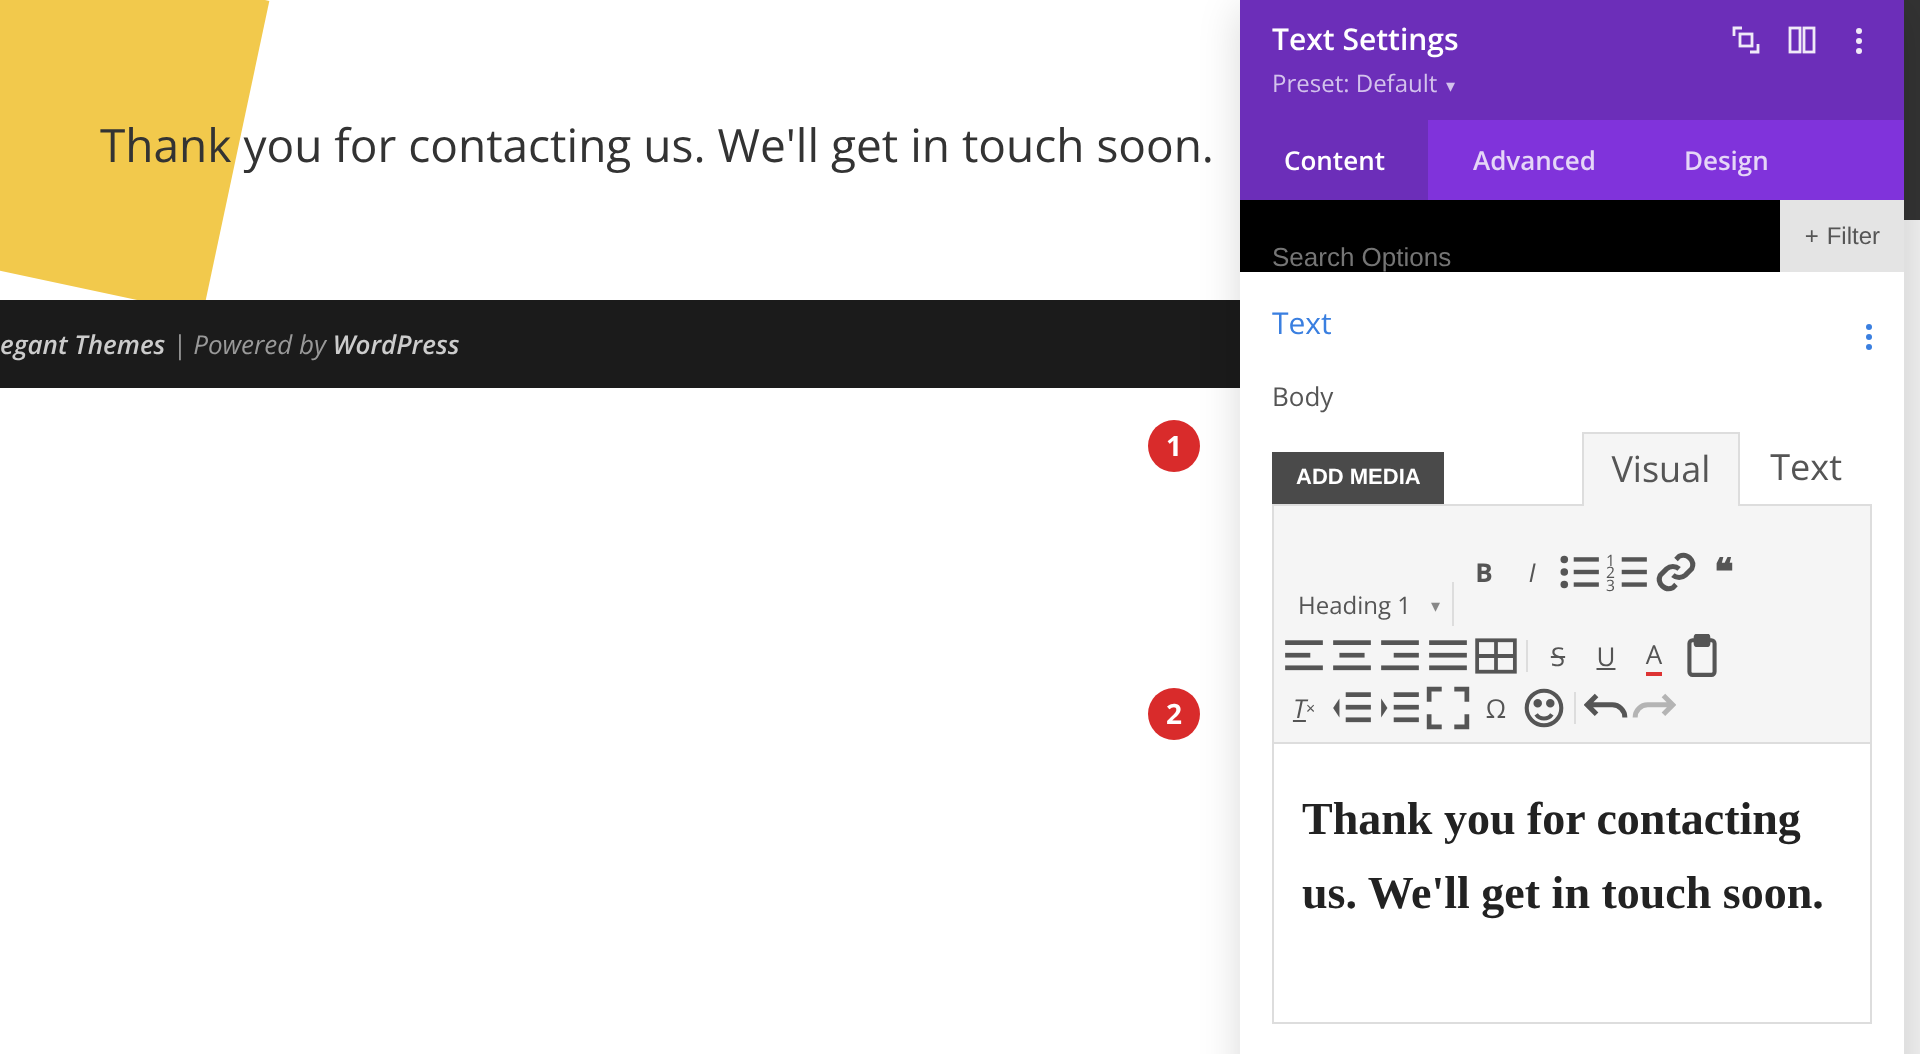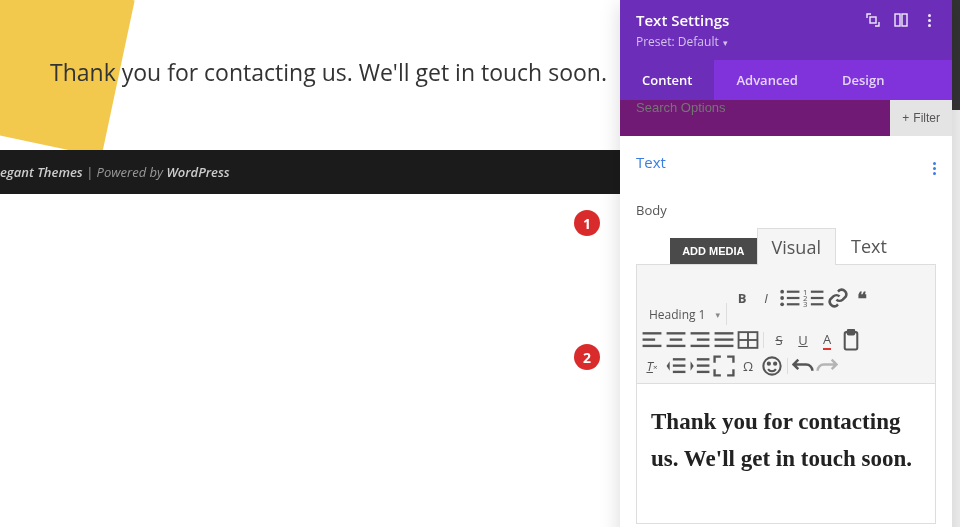--- a/index.html
+++ b/index.html
@@ -75,23 +75,23 @@
       font-size: 13px;
       font-weight: 600;
       color: #e5d6f7;
       cursor: pointer;
     }
     .panel-tab.active {
       background: #6c2eb9;
       color: #fff;
     }
     .search-row {
-      background: #701a75;
-      display: flex;
-      align-items: flex-start;
+      background: #000000;
+      display: flex;
+      align-items: flex-end;
       justify-content: space-between;
       padding: 0 0 0 16px;
       height: 36px;
     }
     .search-row input {
       border: none; background: transparent;
       font-size: 13px; color: #999;
       outline: none; flex:1;
     }
     .filter-btn {
@@ -109,24 +109,24 @@
     }
     .section-title-row {
       display:flex; justify-content: space-between; align-items:center;
     }
     .section-title {
       color: #3a7fe0;
       font-size: 15px;
       font-weight: 500;
     }
     .body-label {
-      color: #555; font-size: 13px; margin-top: 26px; font-weight:500;
+      color: #555; font-size: 13px; margin-top: 14px; font-weight:500;
     }
     .media-row {
-      display: flex; align-items: flex-end; justify-content: center;
+      display: flex; align-items: flex-end; justify-content: space-between;
       margin-top: 8px;
     }
     .add-media {
       background: #4a4a4a;
       color: #fff;
       font-size: 11px;
       font-weight: 700;
       padding: 7px 12px;
       border: none;
       cursor: pointer;

